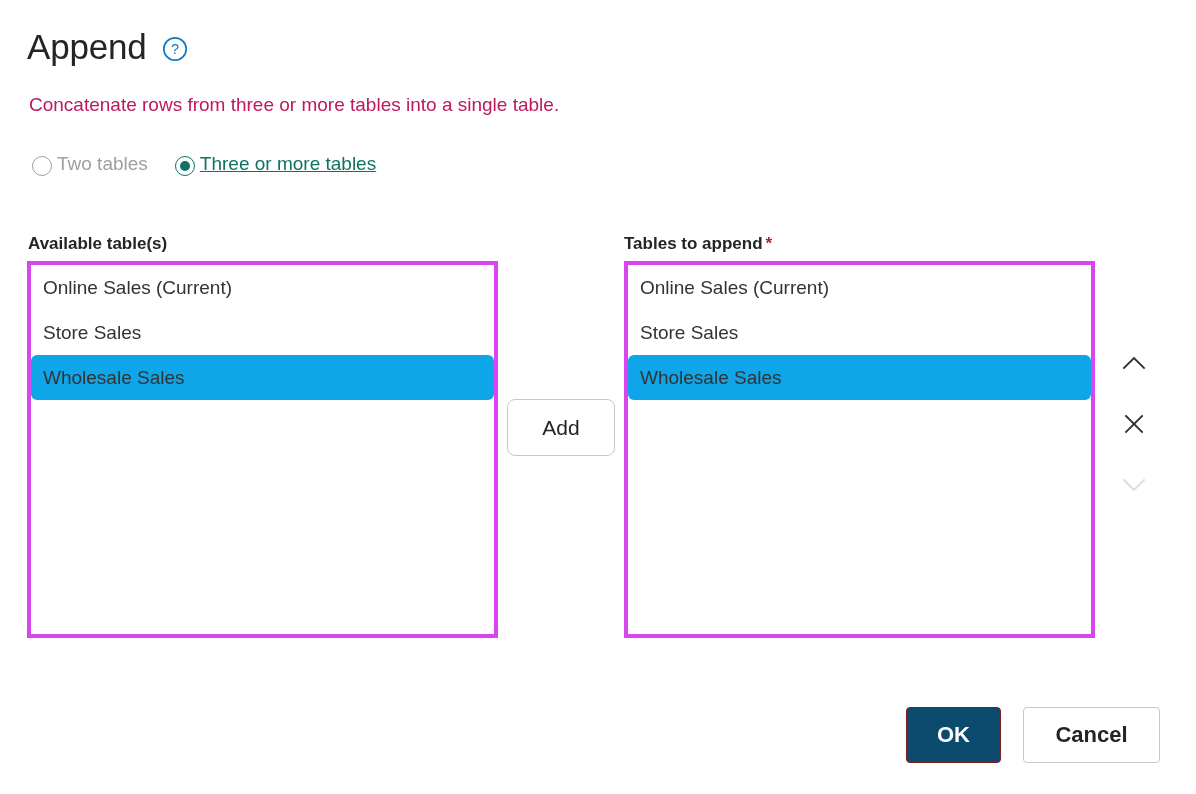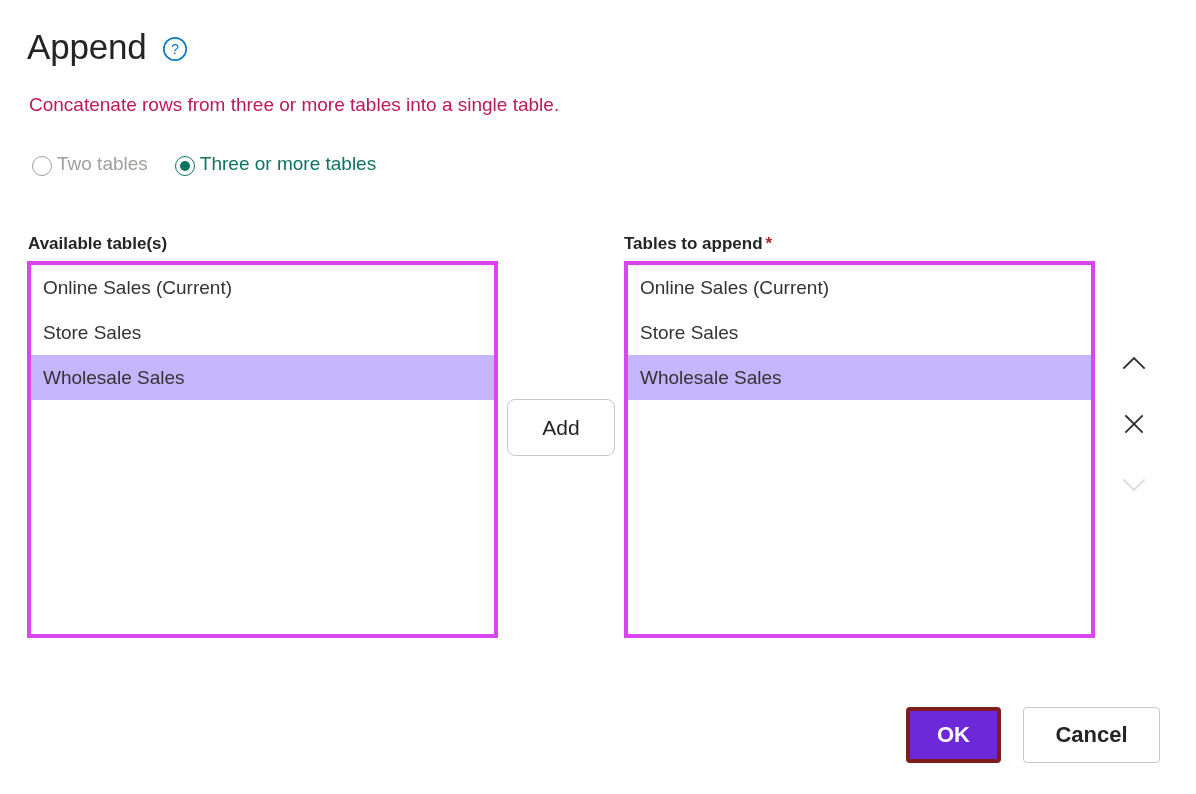--- a/index.html
+++ b/index.html
@@ -90,21 +90,21 @@
     height: 10px;
     border-radius: 50%;
     background: #0f7362;
   }
   .radio-label {
     font-size: 19px;
     line-height: 24px;
     color: #a19f9d;
     white-space: nowrap;
   }
-  .radio-option.checked .radio-label { color: #0f7362; }
+  .radio-option.checked .radio-label { color: #0f7362; text-decoration: underline; }
 
   
   .field-label {
     position: absolute;
     font-size: 17px;
     font-weight: 700;
     color: #242424;
     line-height: 22px;
     white-space: nowrap;
   }
@@ -131,21 +131,21 @@
     height: 45px;
     display: flex;
     align-items: center;
     padding: 0 12px;
     font-size: 19px;
     color: #333333;
     line-height: 24px;
     cursor: pointer;
     white-space: nowrap;
   }
-  .list-item.selected { background: #c4b5fd; }
+  .list-item.selected { background: #0ea5e9; border-radius: 6px; }
 
   
   .add-button {
     position: absolute;
     left: 507px;
     top: 399px;
     width: 108px;
     height: 57px;
     box-sizing: border-box;
     border: 1px solid #c8c8c8;
@@ -202,22 +202,22 @@
     font-family: "Liberation Sans", sans-serif;
     font-size: 22px;
     display: flex;
     align-items: center;
     justify-content: center;
     cursor: pointer;
     padding: 0;
   }
   .btn-primary {
     width: 95px;
-    background: #6d28d9;
-    border: 4px solid #7f1d1d;
+    background: #0c4a6e;
+    border: 1px solid #7f1d1d;
     color: #ffffff;
     font-weight: 700;
   }
   .btn-secondary {
     width: 137px;
     background: #ffffff;
     border: 1px solid #c8c8c8;
     color: #242424;
     font-weight: 700;
   }

